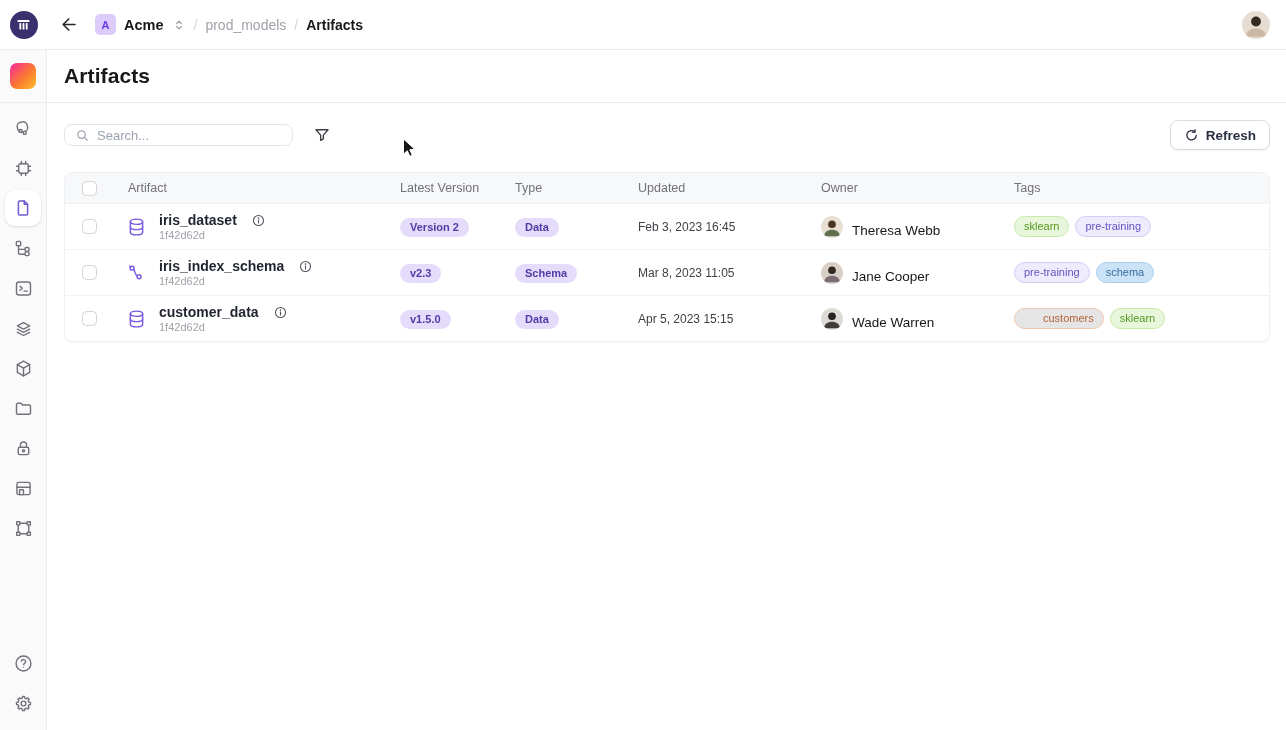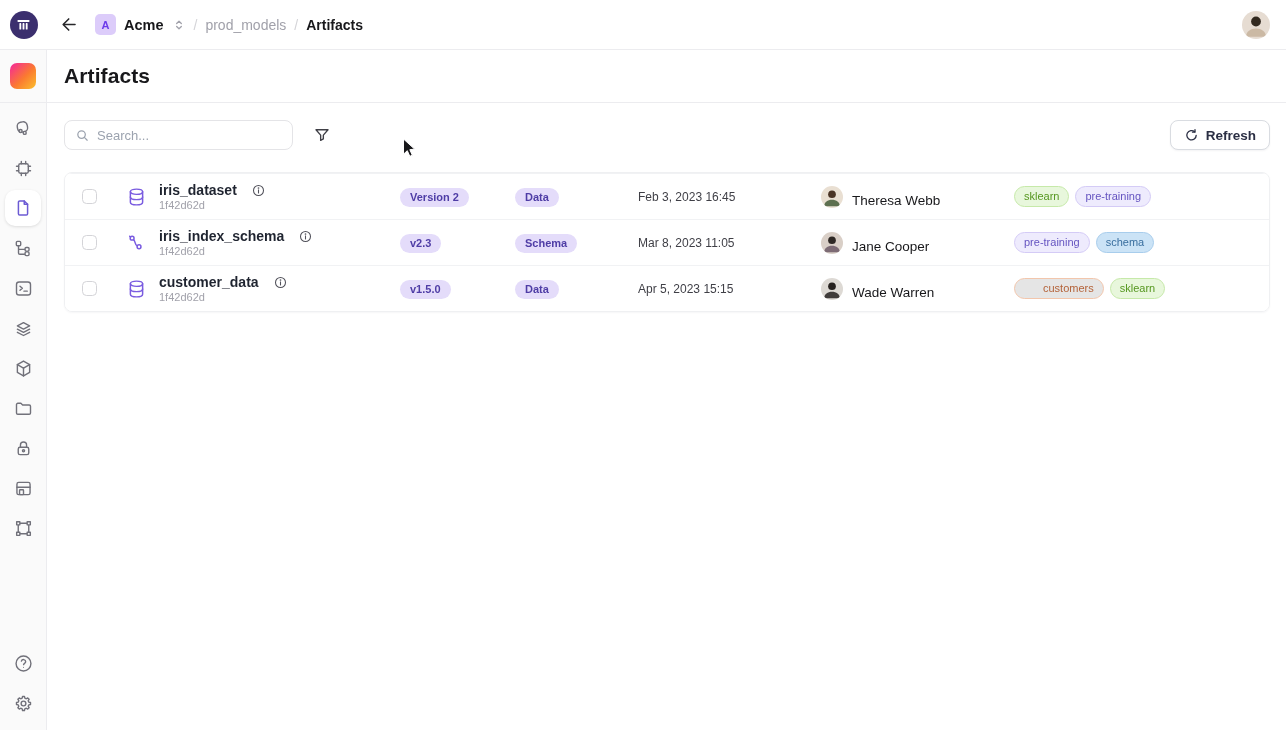--- a/index.html
+++ b/index.html
@@ -70,21 +70,21 @@
   .side-item.active svg { position:relative; stroke:#6c5bd4; }
   .side-bottom { margin-top:auto; padding-bottom:7px; display:flex; flex-direction:column; align-items:center; }
 
   
   .main { position:absolute; left:47px; top:50px; right:0; bottom:0; background:#fff; }
   .title-row { height:53px; border-bottom:1px solid #ececef; display:flex; align-items:center; padding-left:17px; }
   .page-title { font-size:21px; font-weight:bold; color:#18181b; letter-spacing:.1px; }
 
   .toolbar { display:flex; align-items:center; margin:17px 16px 0 17px; height:30px; }
   .search-box {
-    width:229px; height:30px; border:1px solid #e4e4e7; border-radius:8px; background:#fff;
+    width:229px; height:22px; border:1px solid #e4e4e7; border-radius:8px; background:#fff;
     display:flex; align-items:center; padding:0 10px; gap:7px;
   }
   .search-box input {
     border:none; outline:none; flex:1; font-size:13px; color:#18181b;
     font-family:"Liberation Sans", sans-serif; background:transparent;
   }
   .search-box input::placeholder { color:#9ca3af; }
   .filter-btn { margin-left:17px; width:24px; height:24px; display:flex; align-items:center; justify-content:center; cursor:pointer; }
   .toolbar-spacer { flex:1; }
   .refresh-btn {
@@ -296,20 +296,31 @@
     <button class="refresh-btn">
       <svg width="15" height="15" viewBox="0 0 24 24" fill="none" stroke="#2b2f44" stroke-width="2.1" stroke-linecap="round" stroke-linejoin="round">
         <path d="M19.5 11.8A7.5 7.5 0 1 1 17 6"></path>
         <path d="M17.6 2.6v4h-4"></path>
       </svg>
       <span>Refresh</span>
     </button>
   </div>
 
   <section class="table">
+    <div class="tgrid thead">
+      <div class="cell-check">
+          <span class="checkbox"></span>
+        </div>
+      <div class="th" style="padding-left:17px">Artifact</div>
+      <div class="th">Latest Version</div>
+      <div class="th">Type</div>
+      <div class="th">Updated</div>
+      <div class="th">Owner</div>
+      <div class="th">Tags</div>
+    </div>
 
     <div class="tgrid trow">
       <div class="cell-check">
           <span class="checkbox"></span>
         </div>
       <div class="cell-artifact">
         <span class="art-icon">
           <svg width="21" height="22" viewBox="0 0 24 24" fill="none" stroke="#7a5ce0" stroke-width="1.7" stroke-linecap="round">
             <ellipse cx="12" cy="6" rx="7" ry="3"></ellipse>
             <path d="M5 6v6c0 1.66 3.13 3 7 3s7-1.34 7-3V6"></path>

